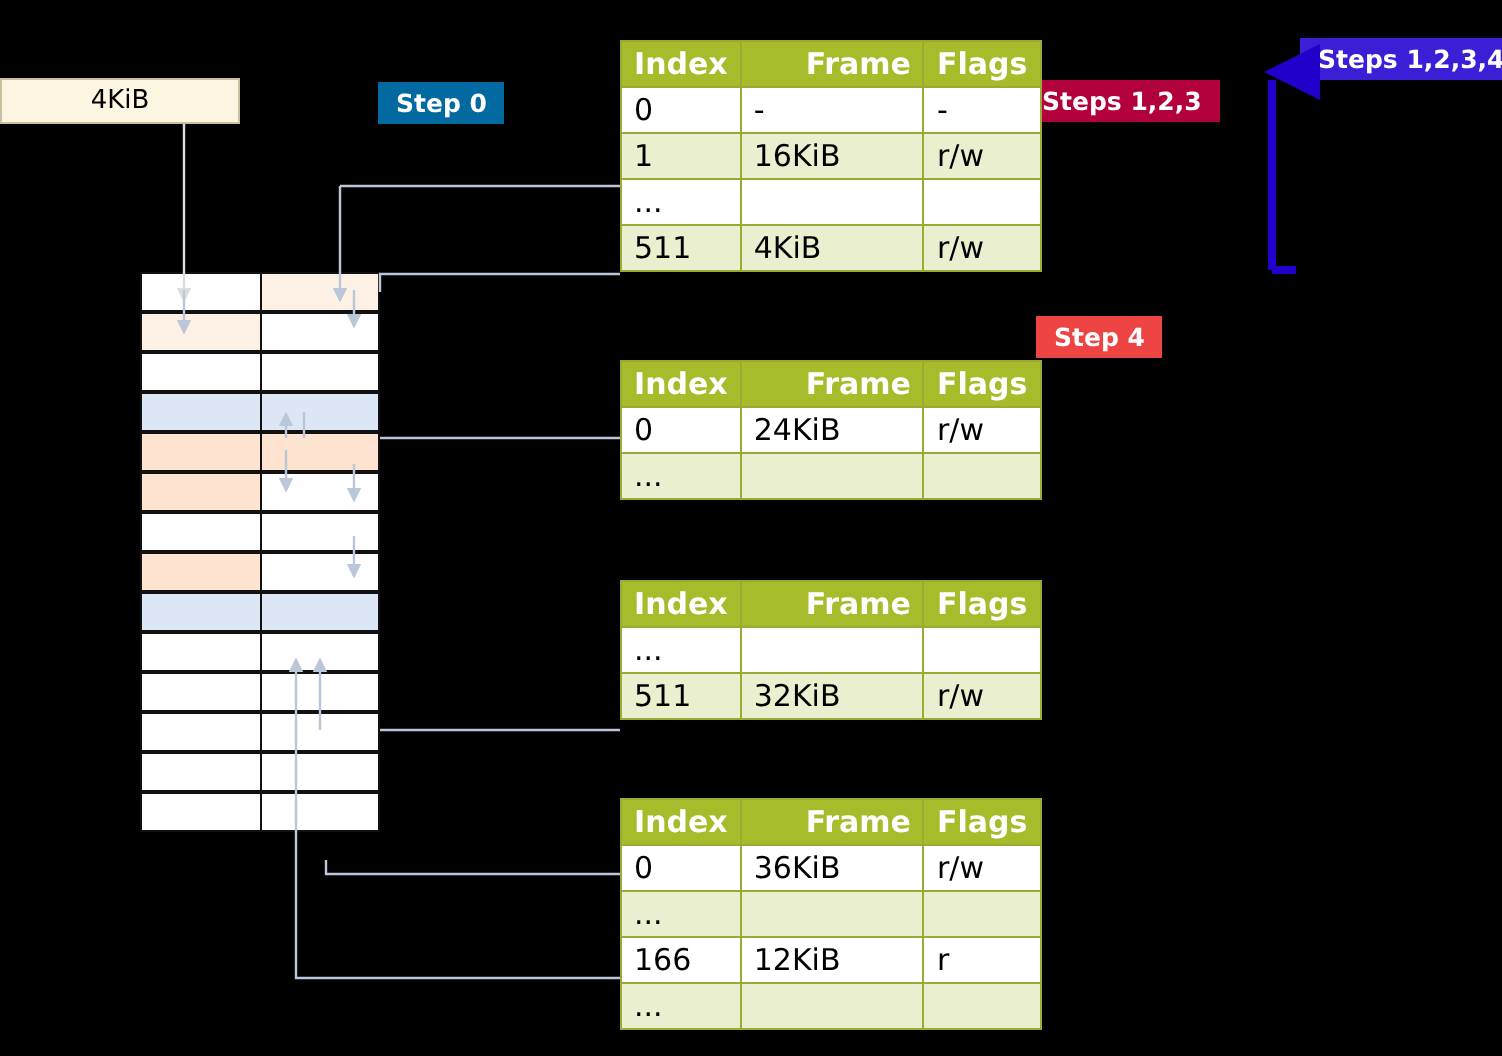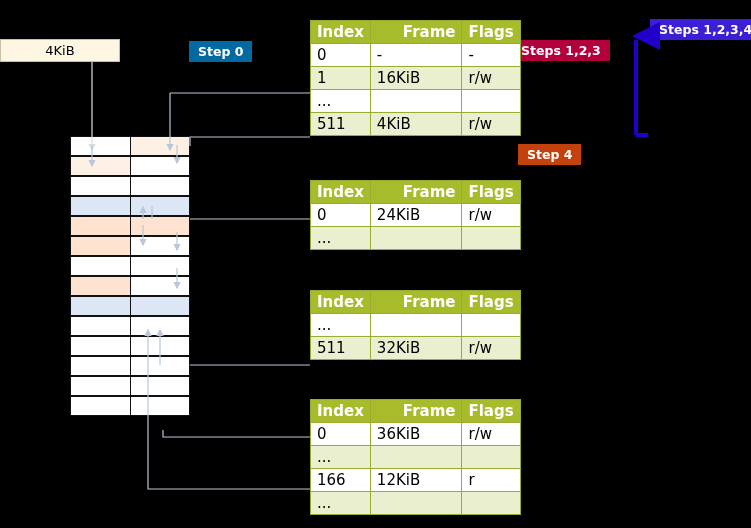--- a/index.html
+++ b/index.html
@@ -35,21 +35,21 @@
   .step-label {
     position: absolute;
     color: #ffffff;
     font-size: 12.5px;
     font-weight: bold;
     padding: 3px 9px;
     box-sizing: border-box;
     white-space: nowrap;
   }
   .step0  { left: 189px; top: 41px;  background: #0369a1; }
-  .step4  { left: 518px; top: 144px; background: #c2410c; }
+  .step4  { left: 518px; top: 158px; background: #ef4444; }
   .steps123 { left: 512px; top: 19px; background: #b2003c; margin-top: 21px; }
   .steps1234 { left: 650px; top: 19px; background: #3b1fd6; }
 
   
   .mem {
     position: absolute;
     left: 70px;
     top: 136px;
     width: 120px;
     height: 280px;

